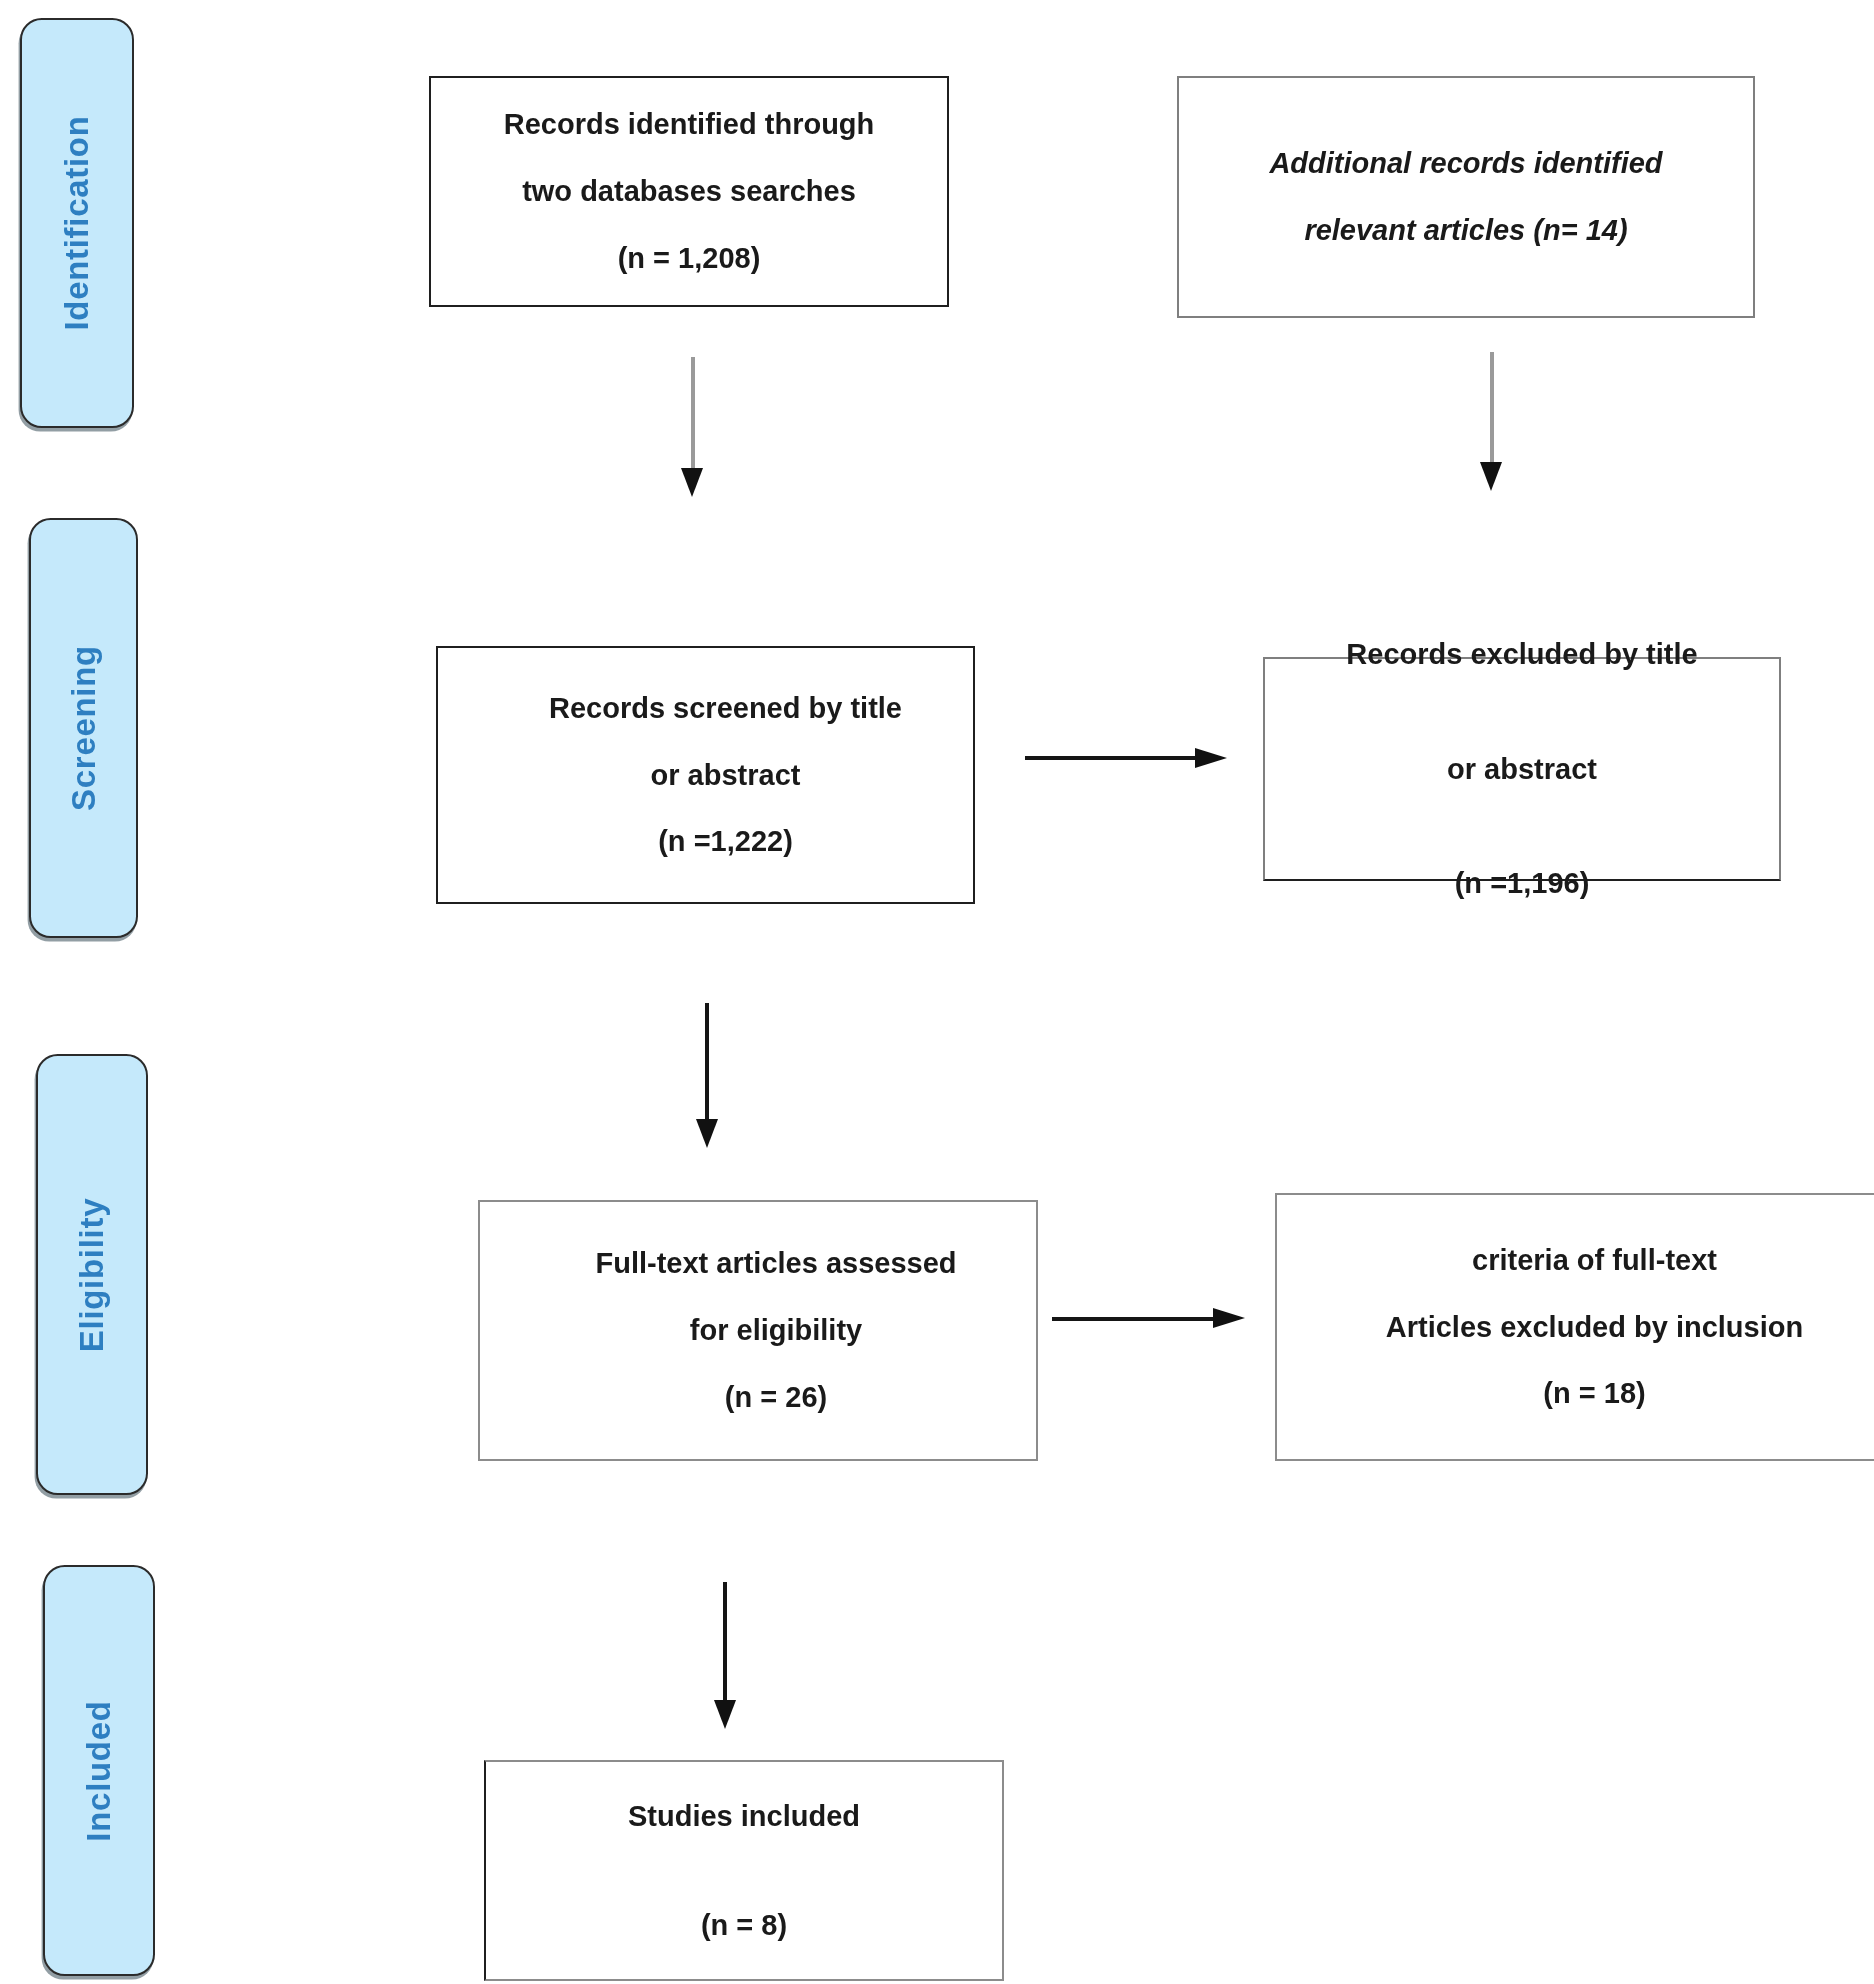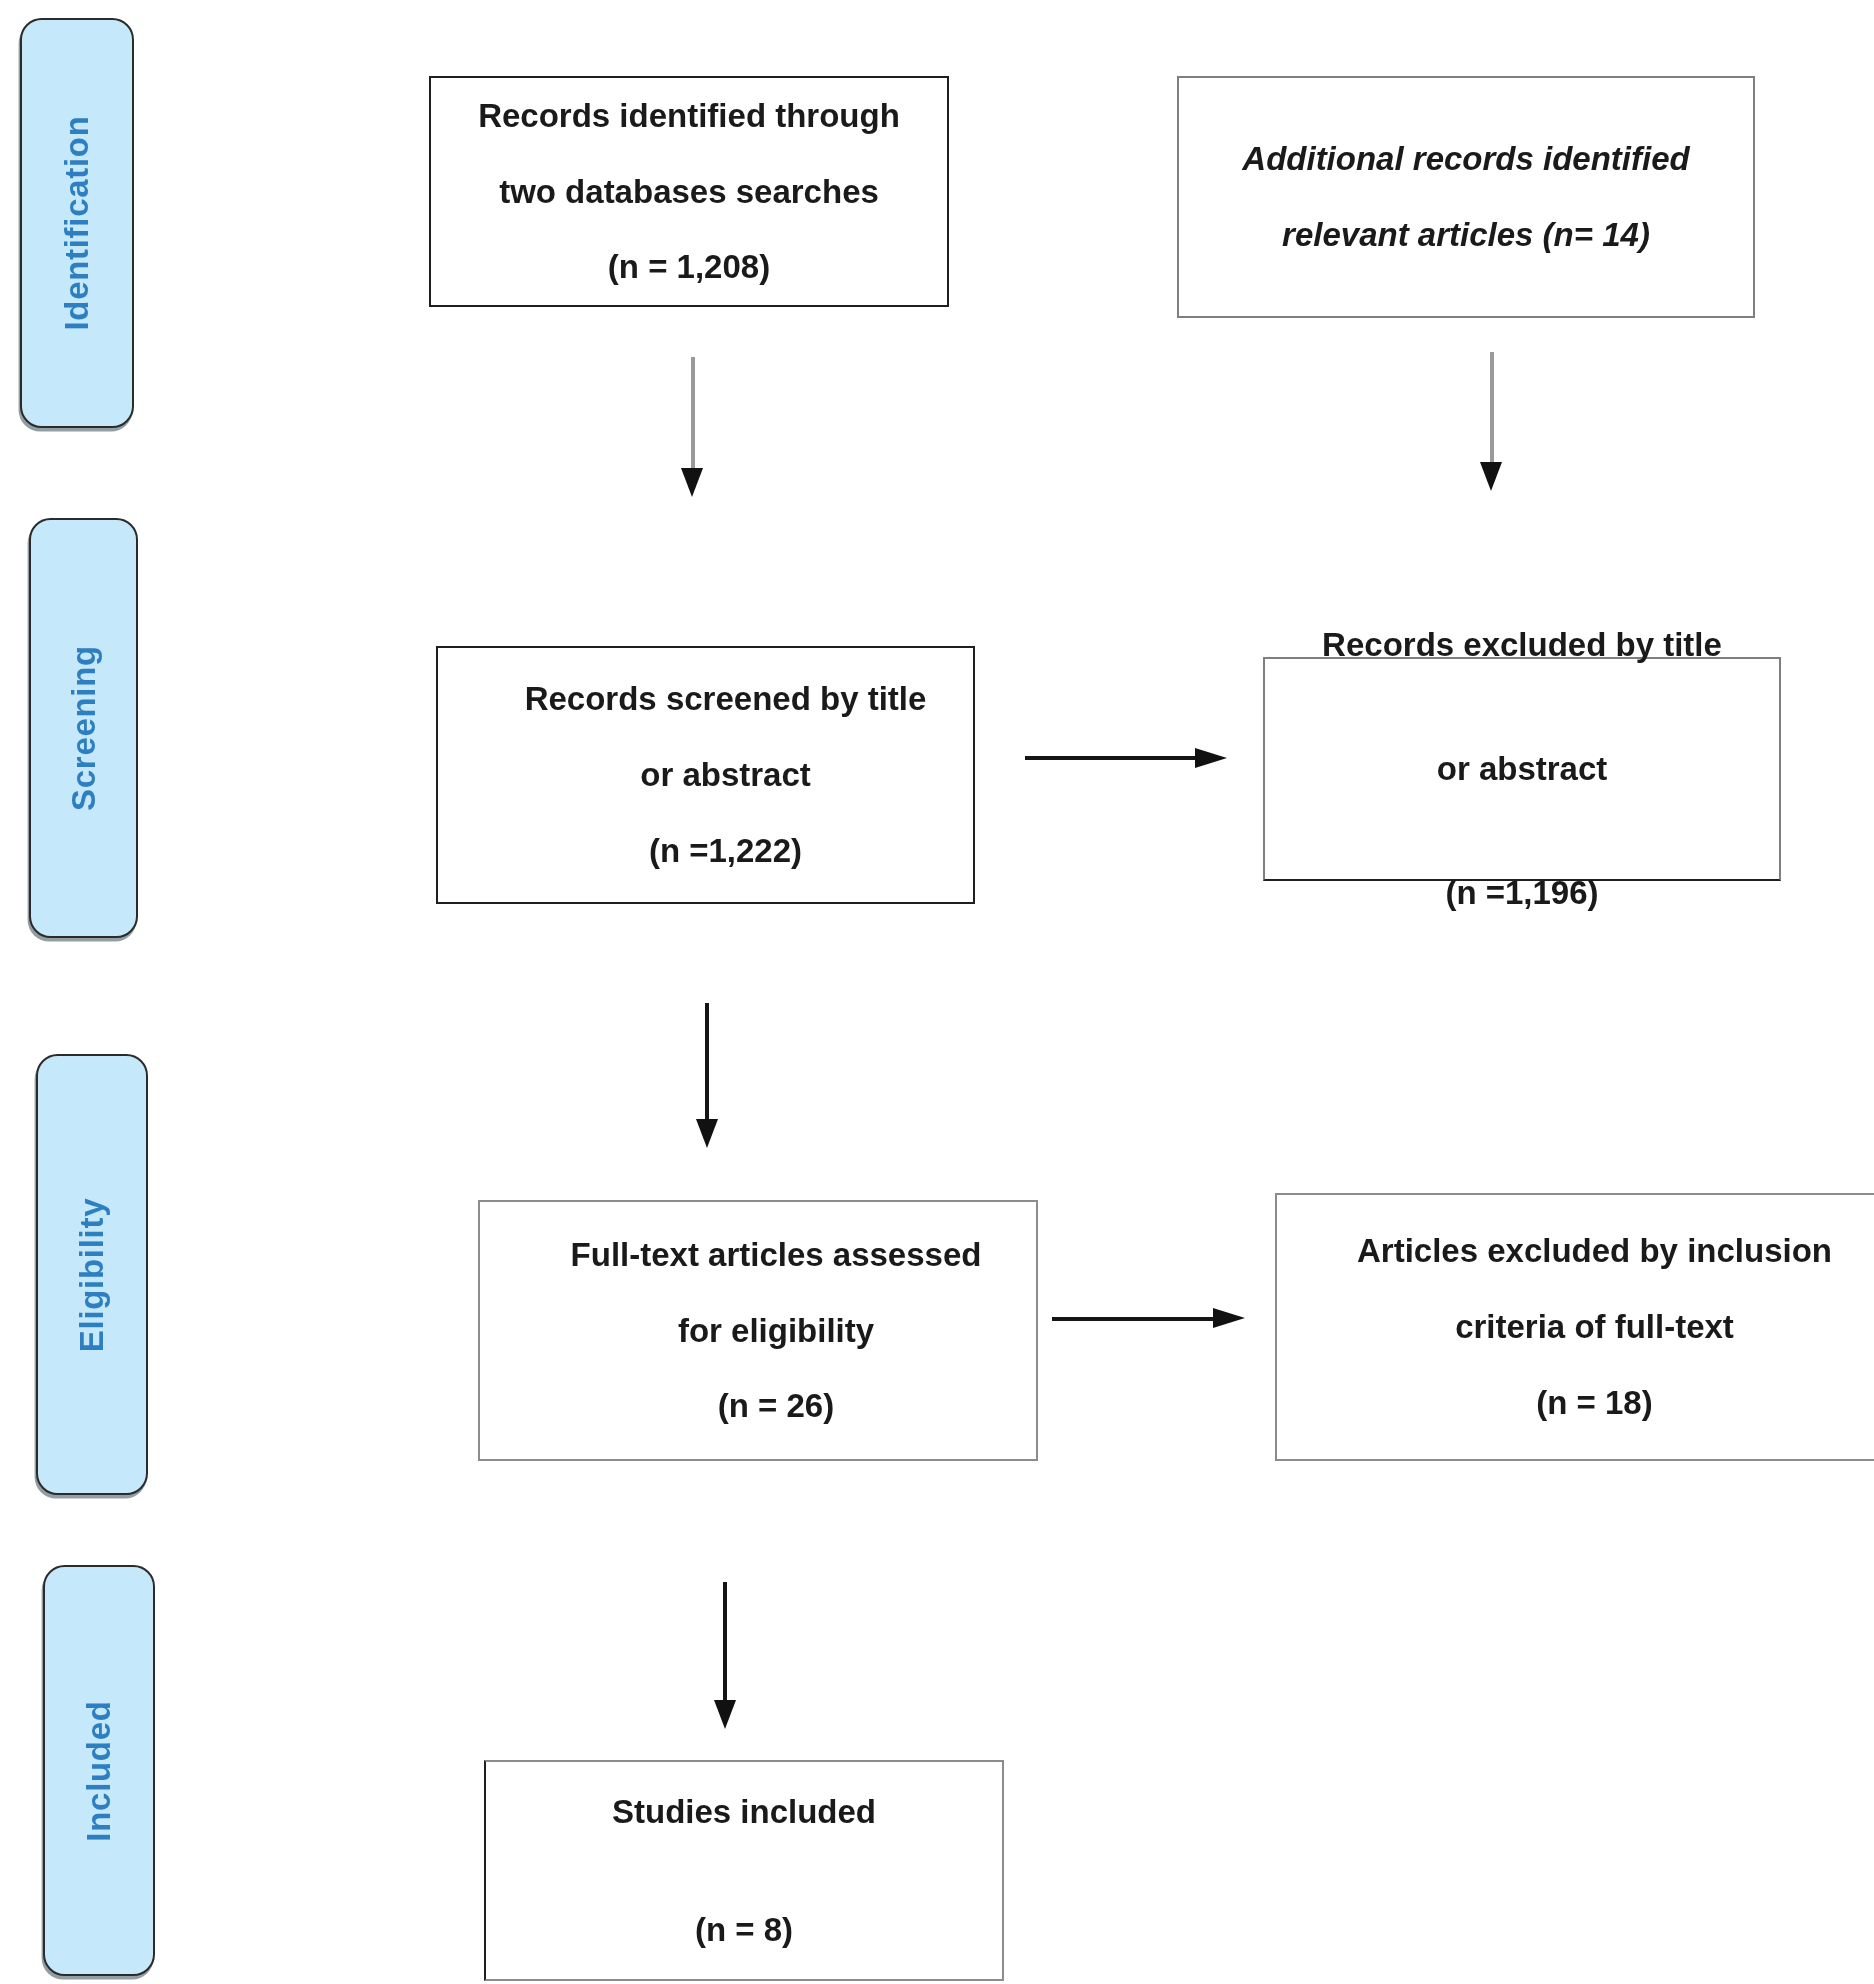--- a/index.html
+++ b/index.html
@@ -42,21 +42,21 @@
   .fbox {
     position: absolute;
     background: #ffffff;
     display: flex;
     flex-direction: column;
     align-items: center;
     justify-content: center;
     text-align: center;
   }
   .fbox .line {
-    font-size: 33px;
+    font-size: 29px;
     font-weight: 700;
     color: #1a1a1a;
     line-height: 2.3;
     white-space: nowrap;
   }
   .border-dark { border: 2.9px solid #1f1f1f; }
   .border-gray { border: 2.9px solid #7f7f7f; font-style: italic; }
   .border-gray-db { border: 2.9px solid #7f7f7f; border-bottom-color: #1f1f1f; }
   .border-gray-dl { border: 2.9px solid #8c8c8c; border-left-color: #1f1f1f; gap: 42px; }
   .border-gray2 { border: 2.9px solid #8c8c8c; padding-left: 36px; }
@@ -131,22 +131,22 @@
     <div class="line">(n =1,196)</div>
   </div>
 
   <div class="fbox border-gray2" style="left:478px; top:1200px; width:520px; height:257px;">
     <div class="line">Full-text articles assessed</div>
     <div class="line">for eligibility</div>
     <div class="line">(n = 26)</div>
   </div>
 
   <div class="fbox border-gray2" style="left:1275px; top:1193px; width:563px; height:264px;">
+    <div class="line">criteria of full-text</div>
     <div class="line">Articles excluded by inclusion</div>
-    <div class="line">criteria of full-text</div>
     <div class="line">(n = 18)</div>
   </div>
 
   <div class="fbox border-gray-dl" style="left:484px; top:1760px; width:516px; height:217px;">
     <div class="line">Studies included</div>
     <div class="line">(n = 8)</div>
   </div>
 
   <div>
     <div class="arrow-shaft-v shaft-gray" style="left:691px; top:357px; height:112px;"></div>

